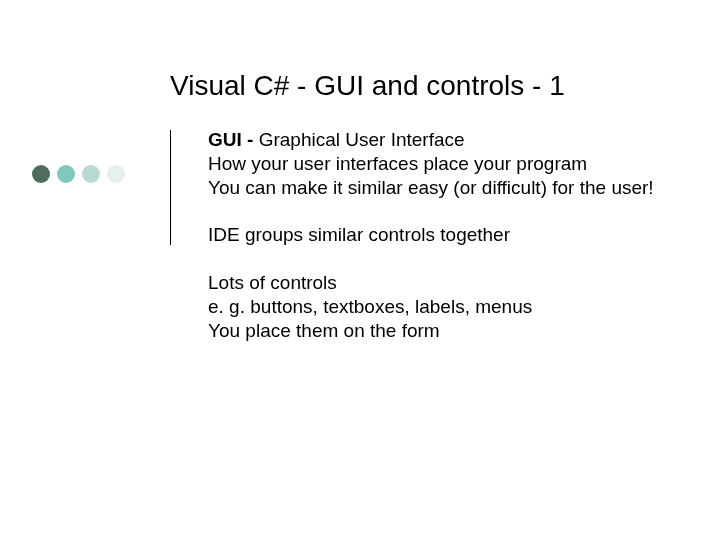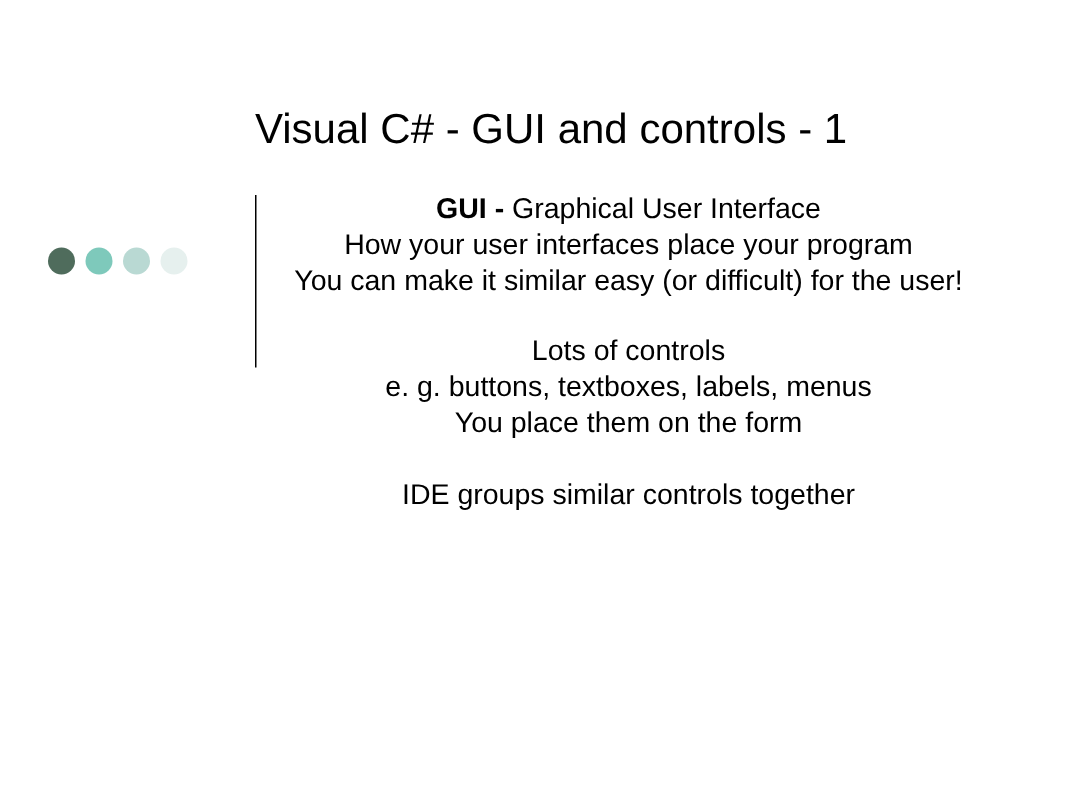--- a/index.html
+++ b/index.html
@@ -1,19 +1,18 @@
 <!DOCTYPE html>
 <html><head>
   <meta charset="utf-8">
   <style>
     * {
       margin: 0;
       padding: 0;
       box-sizing: border-box;
-      text-align: center;
     }
     body {
       width: 720px;
       height: 540px;
       background: #ffffff;
       font-family: Arial, Helvetica, sans-serif;
       color: #000000;
       position: relative;
       overflow: hidden;
     }
@@ -52,20 +51,21 @@
     .content {
       position: absolute;
       top: 128px;
       left: 184px;
       width: 470px;
       font-size: 19px;
       line-height: 1.25;
     }
     .content .block {
       margin-bottom: 24px;
+      margin-left: 24px;
     }
     .content .block:last-child {
       margin-bottom: 0;
     }
     .gui-bold {
       font-weight: bold;
     }
   </style>
 </head>
 <body>
@@ -81,20 +81,20 @@
 
 <div class="divider"></div>
 
 <div class="content">
   <div class="block">
     <div><span class="gui-bold">GUI - </span><span>Graphical User Interface</span></div>
     <div>How your user interfaces place your program</div>
     <div>You can make it similar easy (or difficult) for the user!</div>
   </div>
   <div class="block">
+    <div>IDE groups similar controls together</div>
+  </div>
+  <div class="block">
     <div>Lots of controls</div>
     <div>e. g. buttons, textboxes, labels, menus</div>
     <div>You place them on the form</div>
   </div>
-  <div class="block">
-    <div>IDE groups similar controls together</div>
-  </div>
 </div>
 
 </body></html>

